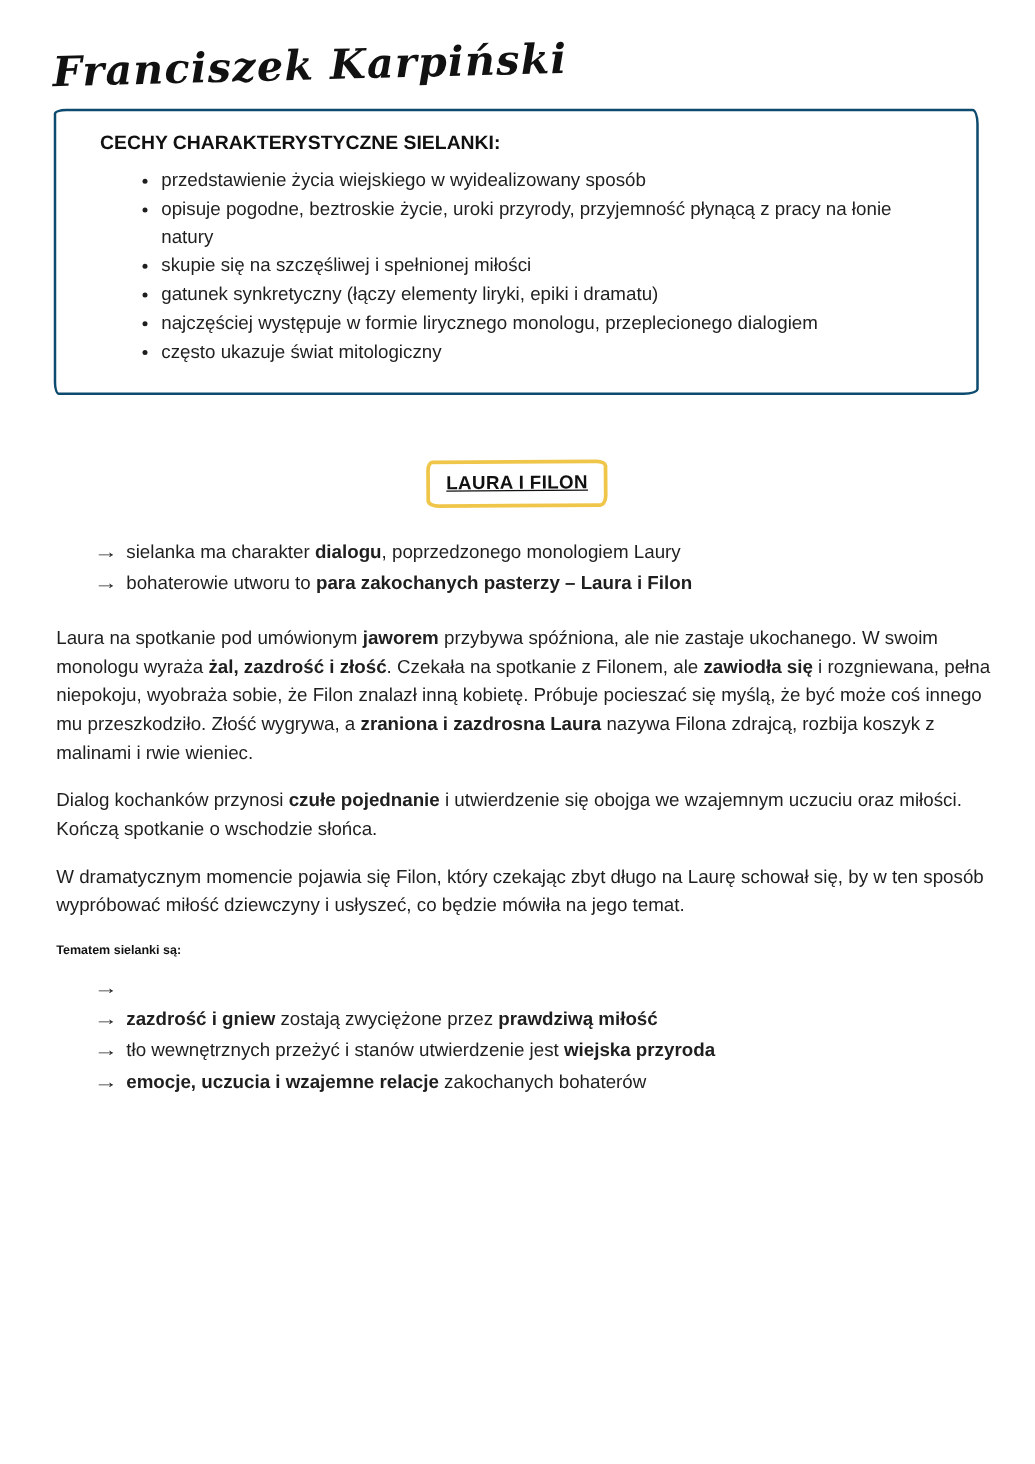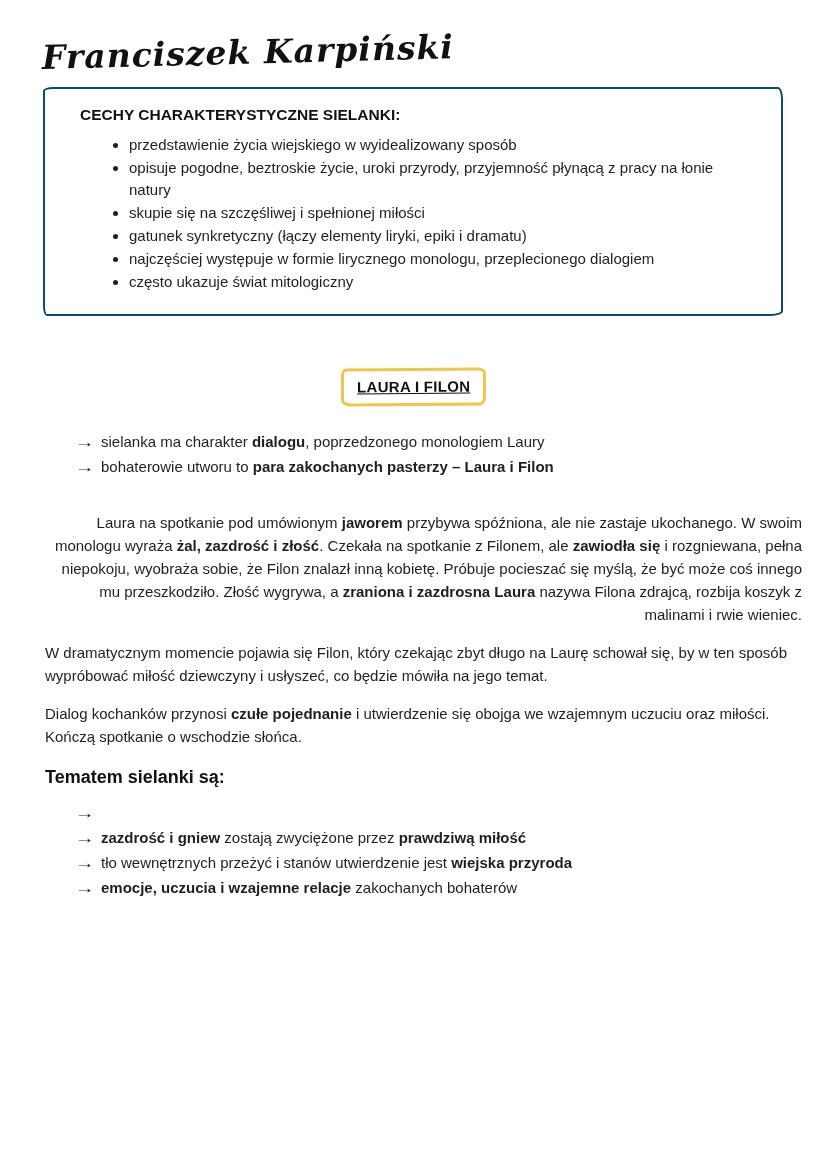--- a/index.html
+++ b/index.html
@@ -78,24 +78,24 @@
     flex:0 0 26px;
     transform:scaleX(1.3);
     transform-origin:left center;
     color:#222;
   }
   .paragraph{
     margin:15px 26px 0 45px;
     font-size:15px;
     line-height:23px;
   }
-  .paragraph:first-of-type{margin-top:33px;text-align:right;}
+  .paragraph:first-of-type{margin-top:21px;}
   .themes-heading{
     margin:19px 26px 0 45px;
-    font-size:18px;
+    font-size:10px;
     font-weight:700;
     color:#111;
   }
   ul.themes{margin-top:13px;}
   .b{font-weight:700;}
 </style>
 </head>
 <body>
 
 <div class="page">
@@ -126,23 +126,23 @@
         <span><span>sielanka ma charakter </span><span class="b">dialogu</span><span>, poprzedzonego monologiem Laury</span></span>
       </li>
       <li>
         <span class="arrow">→</span>
         <span><span>bohaterowie utworu to </span><span class="b">para zakochanych pasterzy – Laura i Filon</span></span>
       </li>
     </ul>
 
   <p class="paragraph"><span>Laura na spotkanie pod umówionym </span><span class="b">jaworem</span><span> przybywa spóźniona, ale nie zastaje ukochanego. W swoim monologu wyraża </span><span class="b">żal, zazdrość i złość</span><span>. Czekała na spotkanie z Filonem, ale </span><span class="b">zawiodła się</span><span> i rozgniewana, pełna niepokoju, wyobraża sobie, że Filon znalazł inną kobietę. Próbuje pocieszać się myślą, że być może coś innego mu przeszkodziło. Złość wygrywa, a </span><span class="b">zraniona i zazdrosna Laura</span><span> nazywa Filona zdrajcą, rozbija koszyk z malinami i rwie wieniec.</span></p>
 
+  <p class="paragraph"><span>Dialog kochanków przynosi </span><span class="b">czułe pojednanie</span><span> i utwierdzenie się obojga we wzajemnym uczuciu oraz miłości. Kończą spotkanie o wschodzie słońca.</span></p>
+
   <p class="paragraph"><span>W dramatycznym momencie pojawia się Filon, który czekając zbyt długo na Laurę schował się, by w ten sposób wypróbować miłość dziewczyny i usłyszeć, co będzie mówiła na jego temat.</span></p>
-
-  <p class="paragraph"><span>Dialog kochanków przynosi </span><span class="b">czułe pojednanie</span><span> i utwierdzenie się obojga we wzajemnym uczuciu oraz miłości. Kończą spotkanie o wschodzie słońca.</span></p>
 
   <p class="themes-heading">Tematem sielanki są:</p>
 
   <ul class="arrow-list themes">
       <li>
         <span class="arrow">→</span>
       </li>
       <li>
         <span class="arrow">→</span>
         <span><span class="b">zazdrość i gniew</span><span> zostają zwyciężone przez </span><span class="b">prawdziwą miłość</span></span>

